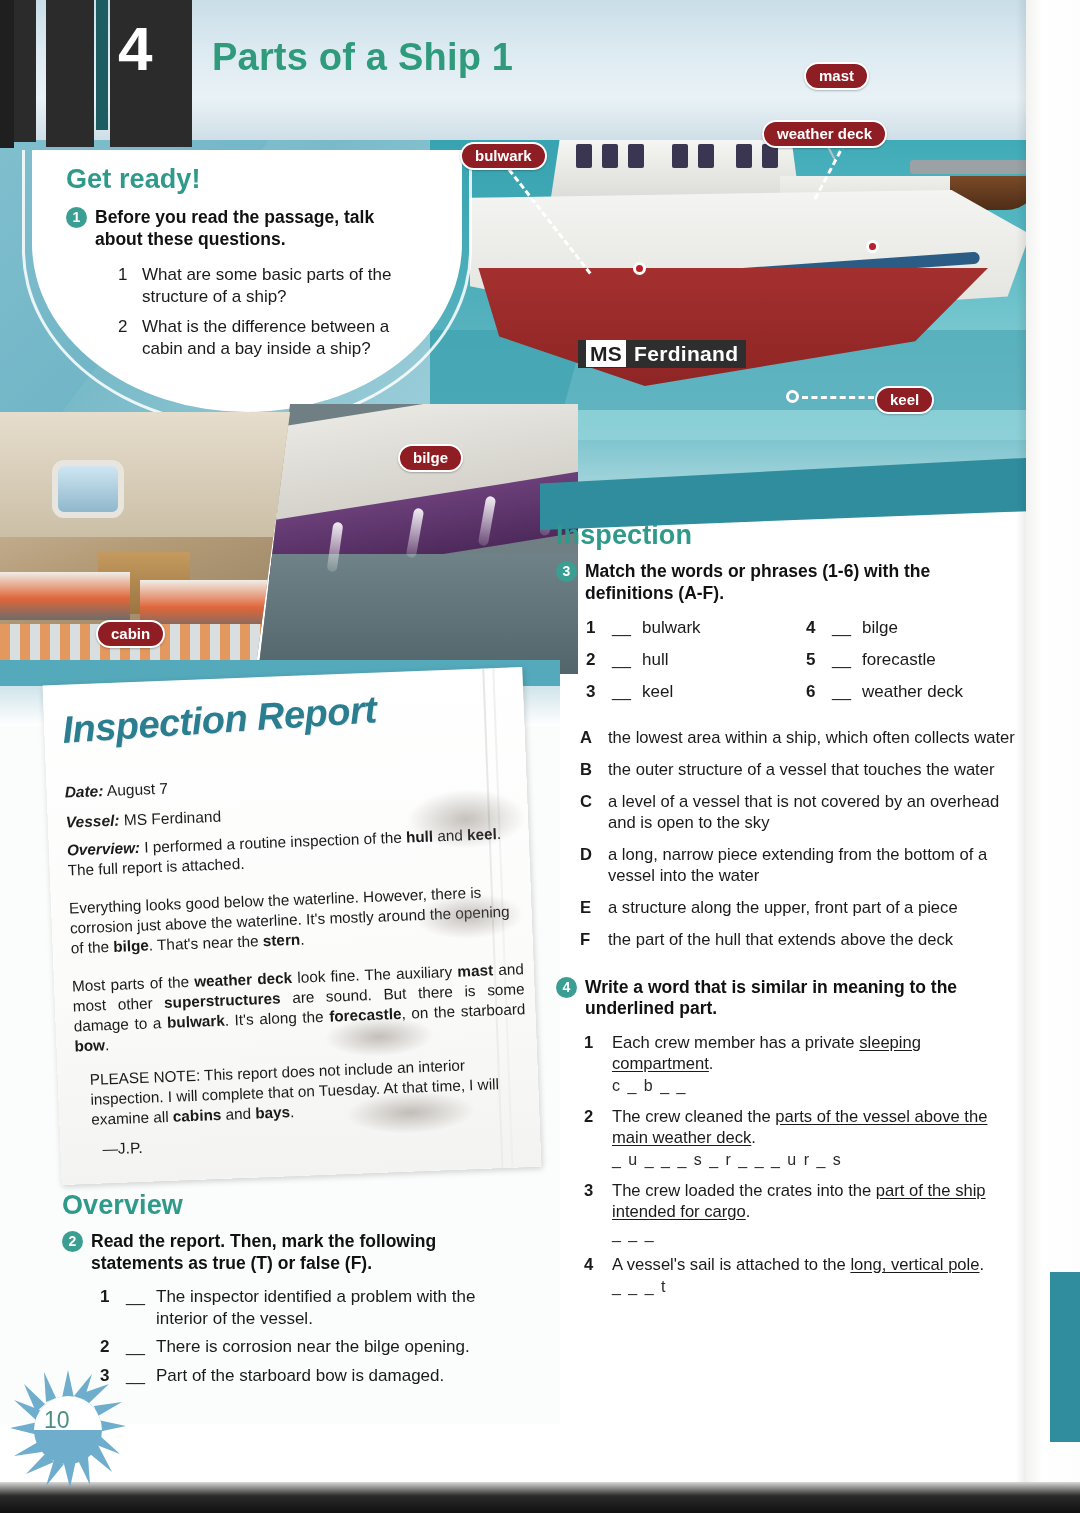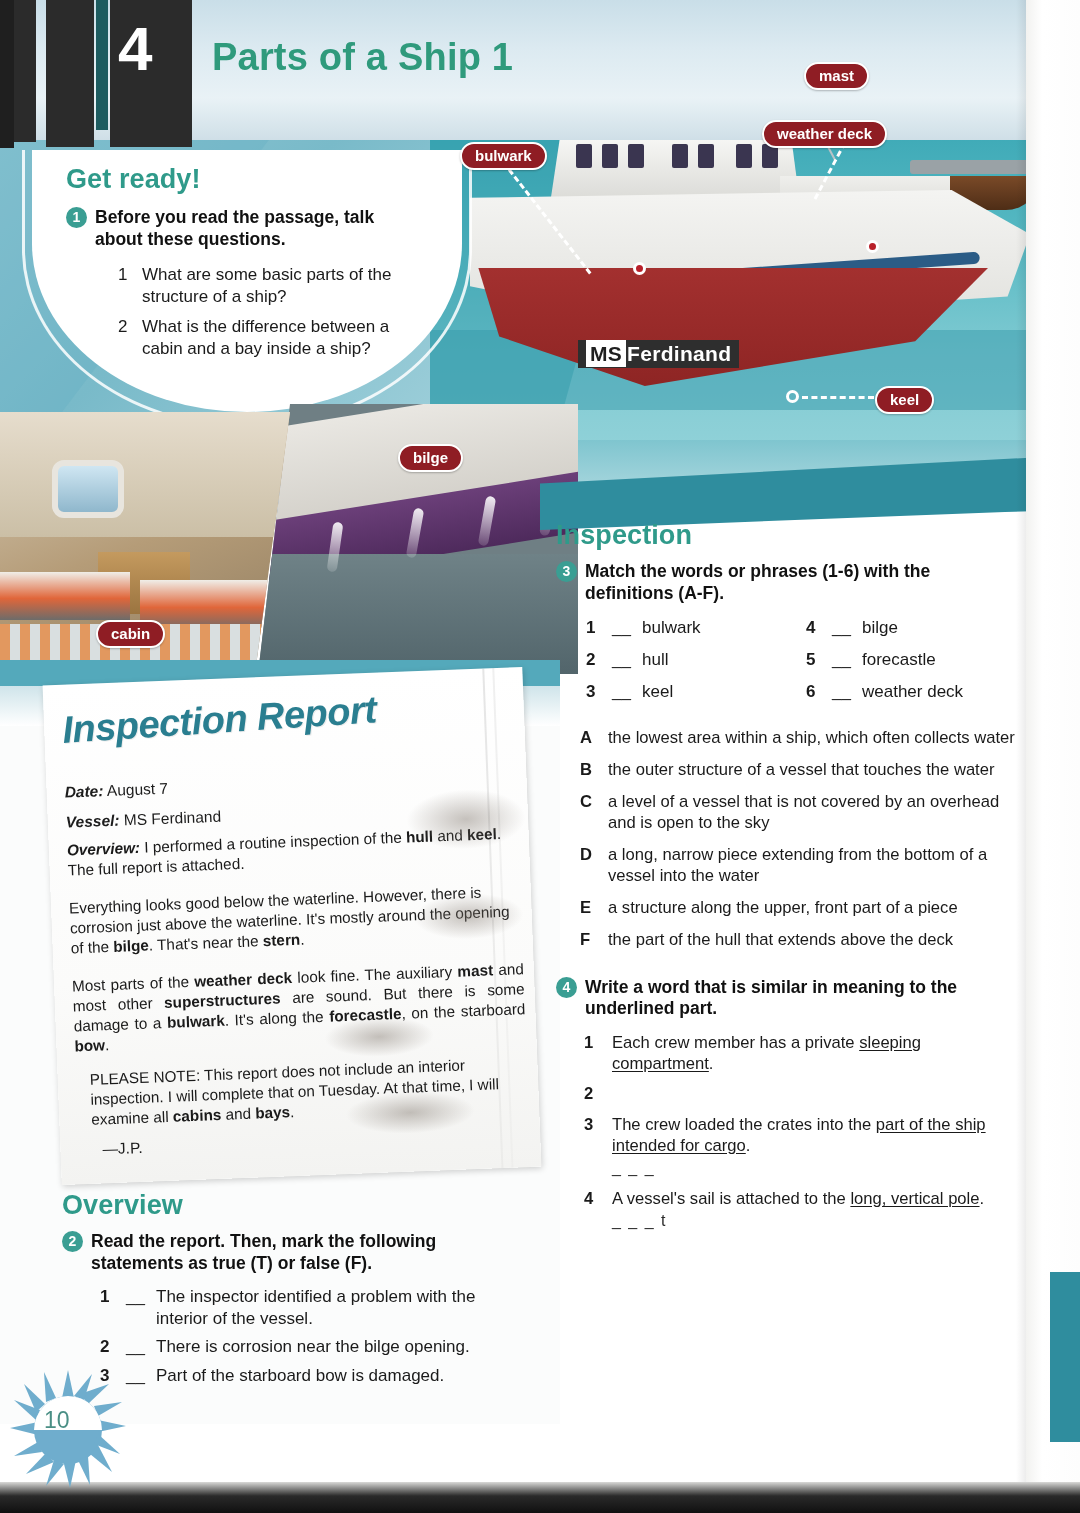--- a/index.html
+++ b/index.html
@@ -89,21 +89,21 @@
   .mast-pole2 { position:absolute; left:152px; top:32px; width:6px; height:120px;
                 background:#6b7b80; }
   .mast-top { position:absolute; left:132px; top:28px; width:46px; height:26px;
               background:#4b5559; border-radius:3px; }
   .rig { position:absolute; background:#b8c3c7; height:1.5px; transform-origin: left center; }
   .shipname {
     position:absolute; left:148px; top:340px;
     font-size:21px; font-weight:bold; color:#ffffff;
     background:#2e2e2e; padding:2px 8px; letter-spacing:.3px;
   }
-  .shipname .ms { background:#ffffff; color:#1f1f1f; padding:2px 4px; margin-right:1px; }
+  .shipname .ms { background:#ffffff; color:#1f1f1f; padding:2px 4px; margin-right:8px; }
 
   
   .pill {
     position:absolute;
     background:#8f1d24;
     color:#ffffff;
     border:2px solid #ffffff;
     border-radius:14px;
     font-size:15px;
     font-weight:bold;
@@ -568,26 +568,31 @@
         <span class="num-badge">4</span>
         <span class="ex-prompt" style="margin-left:8px; width:400px;">Write a word that is similar in meaning to the underlined part.</span>
       </div>
 
       <div class="ex4-list" style="padding-left:28px;">
         <div>
           <div class="ex4-row">
             <span class="n">1</span>
             <span style="width:380px;">
               <span>Each crew member has a private </span><span class="u">sleeping compartment</span><span>.</span>
+              <div class="cue">c _ b _ _</div>
             </span>
           </div>
         </div>
         <div>
           <div class="ex4-row">
             <span class="n">2</span>
+            <span style="width:380px;">
+              <span>The crew cleaned the </span><span class="u">parts of the vessel above the main weather deck</span><span>.</span>
+              <div class="cue">_ u _ _ _ s _ r _ _ _ u r _ s</div>
+            </span>
           </div>
         </div>
         <div>
           <div class="ex4-row">
             <span class="n">3</span>
             <span style="width:380px;">
               <span>The crew loaded the crates into the </span><span class="u">part of the ship intended for cargo</span><span>.</span>
               <div class="cue">_ _ _</div>
             </span>
           </div>

